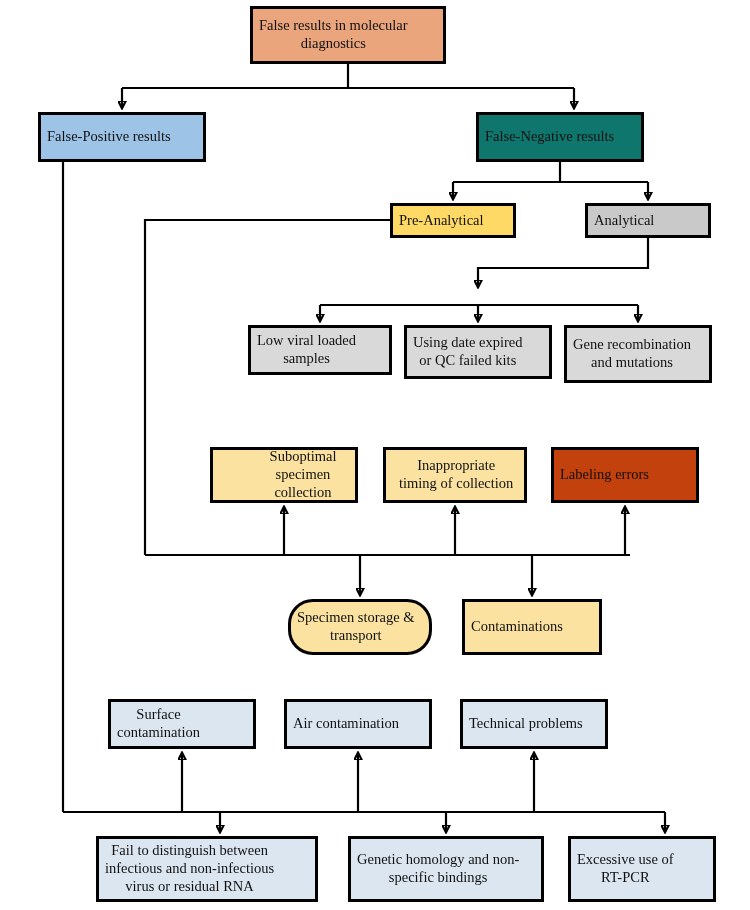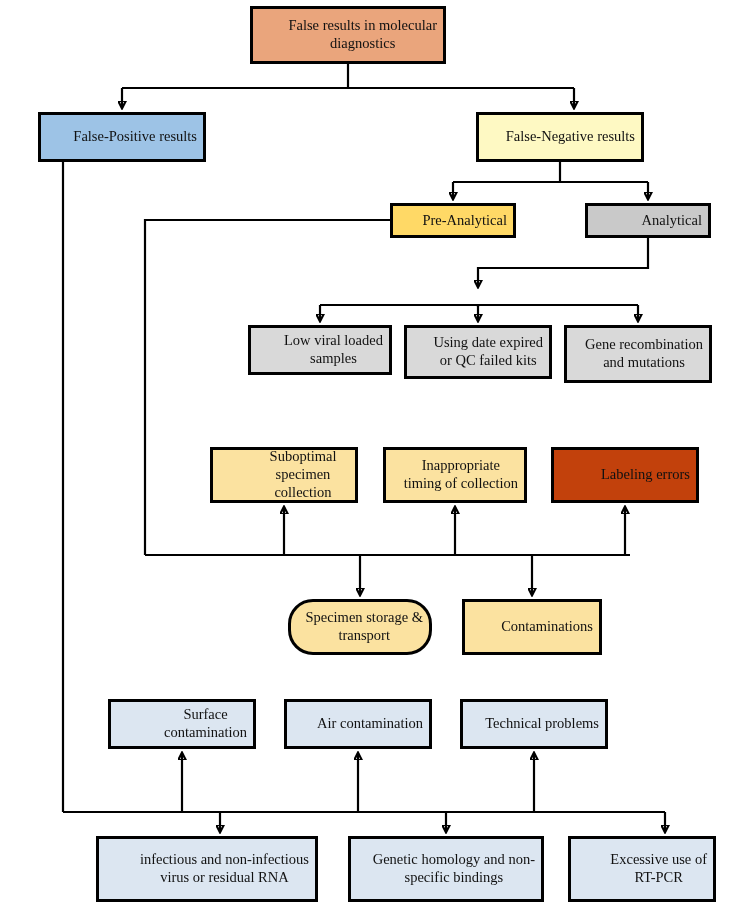--- a/index.html
+++ b/index.html
@@ -4,21 +4,21 @@
 <style>
   html,body{margin:0;padding:0;background:#ffffff;}
   body{width:750px;height:910px;font-family:"Liberation Serif","DejaVu Serif",serif;}
   #canvas{position:relative;width:750px;height:910px;overflow:hidden;background:#fff;}
   .node{
     position:absolute;
     box-sizing:border-box;
     border:3px solid #000000;
     display:flex;
     align-items:center;
-    justify-content:flex-end;
+    justify-content:flex-start;
     text-align:center;
     color:#111111;
     font-size:14.5px;
     line-height:1.22;
     padding:2px 6px;
     z-index:5;
   }
   .node span{display:block;}
   svg#wires{position:absolute;left:0;top:0;width:750px;height:910px;z-index:1;}
   svg#wires path, svg#wires line{stroke:#000000;stroke-width:2.2;fill:none;}
@@ -75,21 +75,21 @@
         <div>
           <span>False results in molecular</span>
           <span>diagnostics</span>
         </div>
       </div>
       <div class="node" style="left: 38px; top: 112px; width: 168px; height: 50px; background: rgb(157, 195, 230);">
         <div>
           <span>False-Positive results</span>
         </div>
       </div>
-      <div class="node" style="left: 476px; top: 112px; width: 168px; height: 50px; background: #fef9c3;">
+      <div class="node" style="left: 476px; top: 112px; width: 168px; height: 50px; background: #0f766e;">
         <div>
           <span>False-Negative results</span>
         </div>
       </div>
       <div class="node" style="left: 390px; top: 203px; width: 126px; height: 35px; background: rgb(255, 217, 102);">
         <div>
           <span>Pre-Analytical</span>
         </div>
       </div>
       <div class="node" style="left: 585px; top: 203px; width: 126px; height: 35px; background: rgb(201, 201, 201);">
@@ -154,20 +154,21 @@
           <span>Air contamination</span>
         </div>
       </div>
       <div class="node" style="left: 460px; top: 699px; width: 148px; height: 50px; background: rgb(220, 230, 241);">
         <div>
           <span>Technical problems</span>
         </div>
       </div>
       <div class="node" style="left: 96px; top: 836px; width: 222px; height: 66px; background: rgb(220, 230, 241);">
         <div>
+          <span>Fail to distinguish between</span>
           <span>infectious and non-infectious</span>
           <span>virus or residual RNA</span>
         </div>
       </div>
       <div class="node" style="left: 348px; top: 836px; width: 196px; height: 66px; background: rgb(220, 230, 241);">
         <div>
           <span>Genetic homology and non-</span>
           <span>specific bindings</span>
         </div>
       </div>

